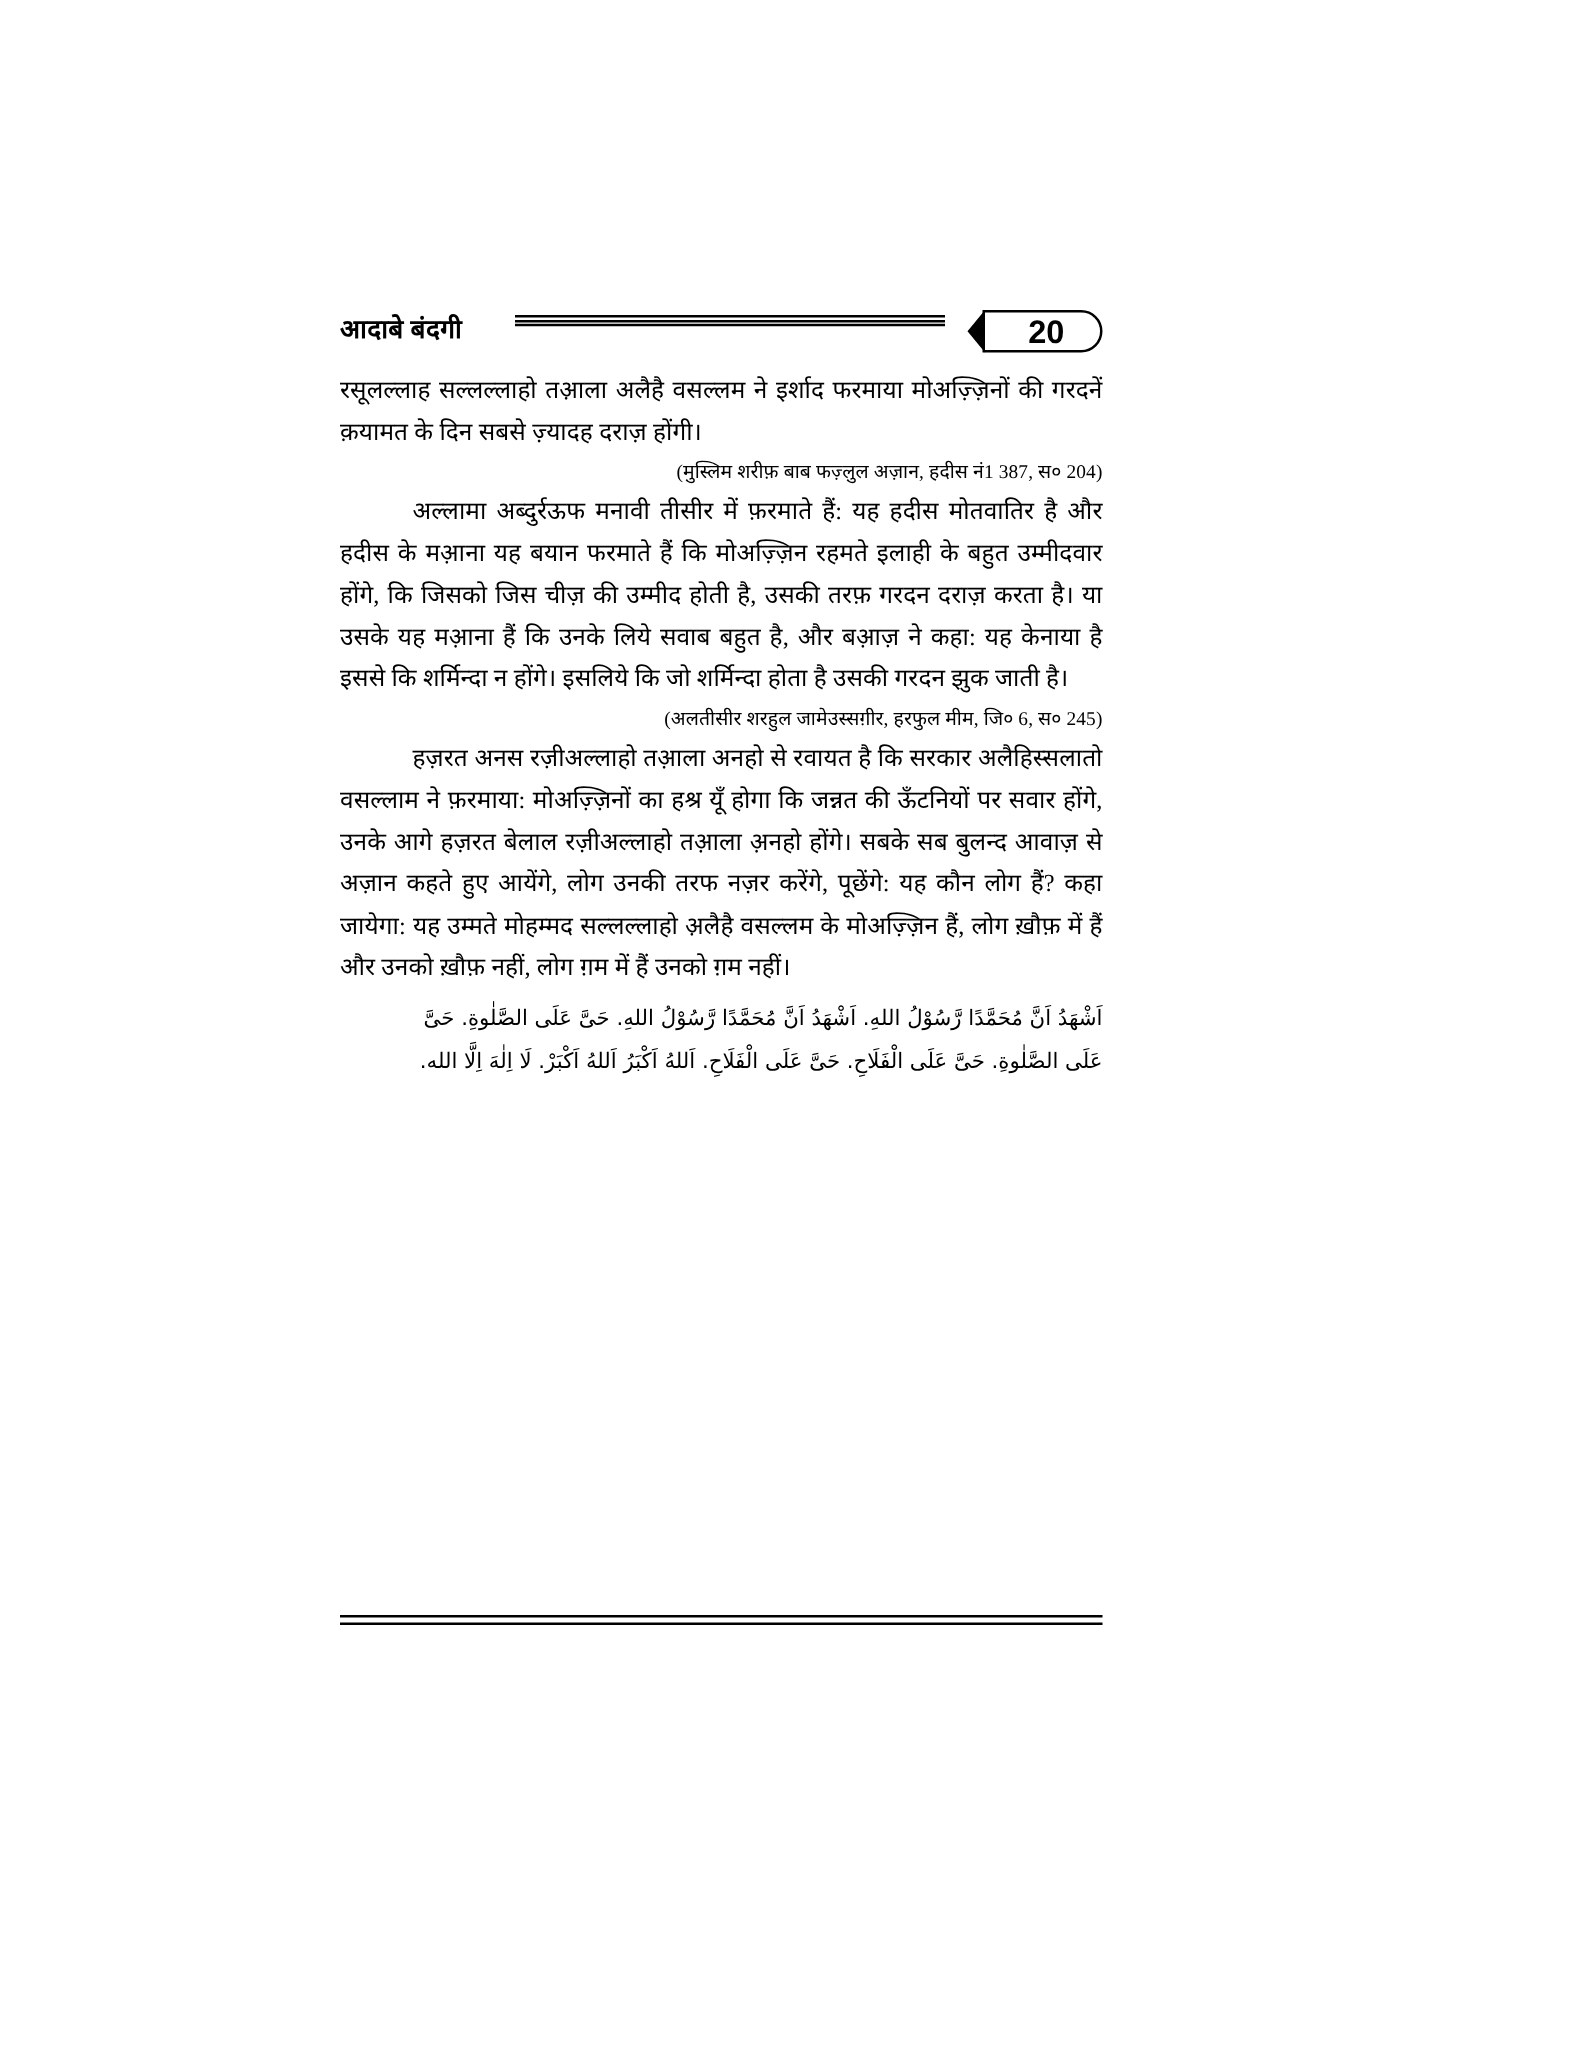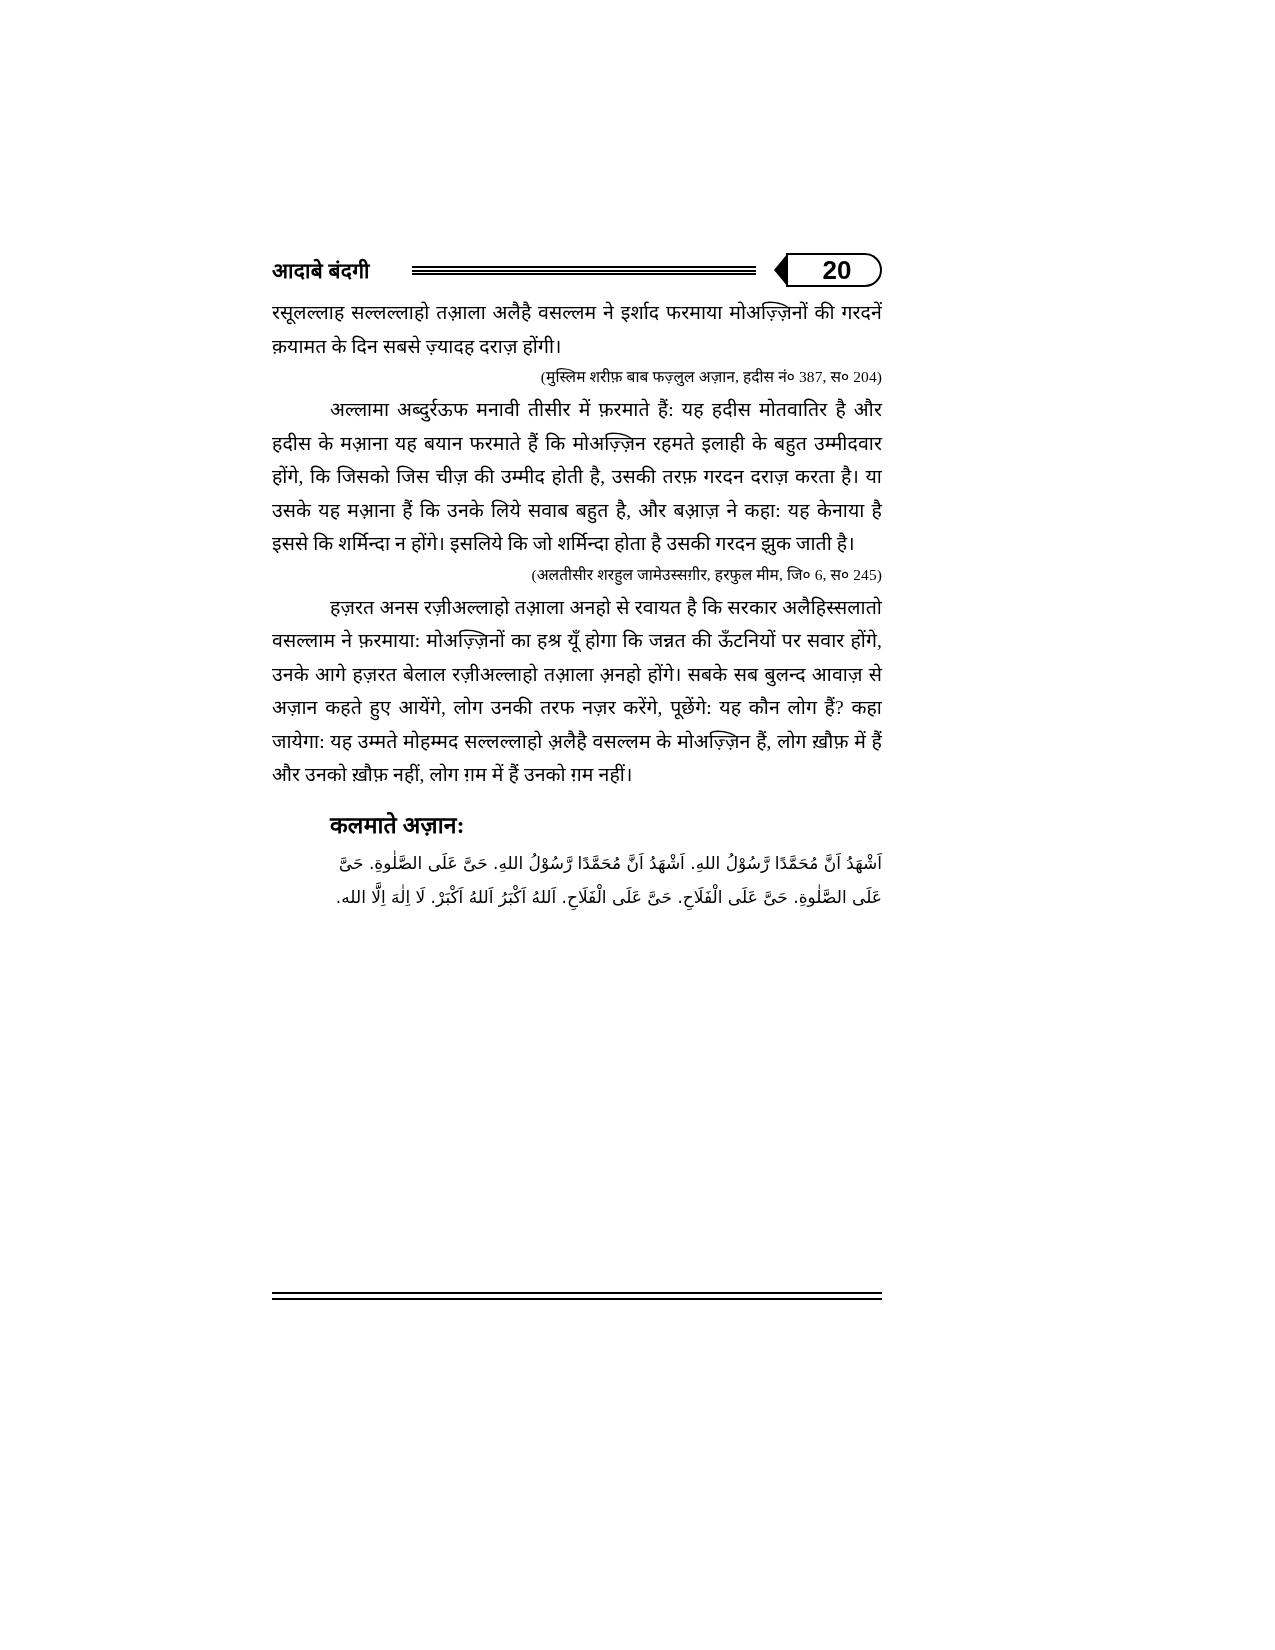--- a/index.html
+++ b/index.html
@@ -25,21 +25,21 @@
     left: 272px;
     top: 248px;
     width: 610px;
   }
 
   
   .header {
     position: relative;
     height: 44px;
     display: flex;
-    align-items: center;
+    align-items: flex-start;
     gap: 32px;
   }
   .header-title {
     font-size: 21px;
     font-weight: bold;
     white-space: nowrap;
     padding-right: 10px;
     letter-spacing: 0.3px;
   }
   .header-rules {
@@ -165,28 +165,27 @@
           <div class="mid"></div>
         </div>
       <div class="page-tab">
         <div class="nib"></div>
         <div class="shape"></div>
         <div class="num">20</div>
       </div>
     </div>
 
     <p class="para">रसूलल्लाह सल्लल्लाहो तआ़ला अलैहै वसल्लम ने इर्शाद फरमाया मोअज़्ज़िनों की गरदनें क़यामत के दिन सबसे ज़्यादह दराज़ होंगी।</p>
-    <div class="ref">(मुस्लिम शरीफ़ बाब फज़्लुल अज़ान, हदीस नं० 387, स० 204)</div>
+    <div class="ref">(मुस्लिम शरीफ़ बाब फज़्लुल अज़ान, हदीस नं1 387, स० 204)</div>
 
     <p class="para indent">अल्लामा अब्दुर्रऊफ मनावी तीसीर में फ़रमाते हैं: यह हदीस मोतवातिर है और हदीस के मआ़ना यह बयान फरमाते हैं कि मोअज़्ज़िन रहमते इलाही के बहुत उम्मीदवार होंगे, कि जिसको जिस चीज़ की उम्मीद होती है, उसकी तरफ़ गरदन दराज़ करता है। या उसके यह मआ़ना हैं कि उनके लिये सवाब बहुत है, और बअ़ाज़ ने कहा: यह केनाया है इससे कि शर्मिन्दा न होंगे। इसलिये कि जो शर्मिन्दा होता है उसकी गरदन झुक जाती है।</p>
     <div class="ref">(अलतीसीर शरहुल जामेउस्सग़ीर, हरफुल मीम, जि० 6, स० 245)</div>
 
     <p class="para indent">हज़रत अनस रज़ीअल्लाहो तआ़ला अनहो से रवायत है कि सरकार अलैहिस्सलातो वसल्लाम ने फ़रमाया: मोअज़्ज़िनों का हश्र यूँ होगा कि जन्नत की ऊँटनियों पर सवार होंगे, उनके आगे हज़रत बेलाल रज़ीअल्लाहो तआ़ला अ़नहो होंगे। सबके सब बुलन्द आवाज़ से अज़ान कहते हुए आयेंगे, लोग उनकी तरफ नज़र करेंगे, पूछेंगे: यह कौन लोग हैं? कहा जायेगा: यह उम्मते मोहम्मद सल्लल्लाहो अ़लैहै वसल्लम के मोअज़्ज़िन हैं, लोग ख़ौफ़ में हैं और उनको ख़ौफ़ नहीं, लोग ग़म में हैं उनको ग़म नहीं।</p>
 
-    <h2 class="heading">कलमाते अज़ान:</h2>
 
     <div class="arabic">
       <span class="arabic-line">اَشْهَدُ اَنَّ مُحَمَّدًا رَّسُوْلُ اللهِ. اَشْهَدُ اَنَّ مُحَمَّدًا رَّسُوْلُ اللهِ. حَىَّ عَلَى الصَّلٰوةِ. حَىَّ</span>
       <span class="arabic-line">عَلَى الصَّلٰوةِ. حَىَّ عَلَى الْفَلَاحِ. حَىَّ عَلَى الْفَلَاحِ. اَللهُ اَكْبَرُ اَللهُ اَكْبَرْ. لَا اِلٰهَ اِلَّا الله.</span>
     </div>
 
 
 
   </div>
 

